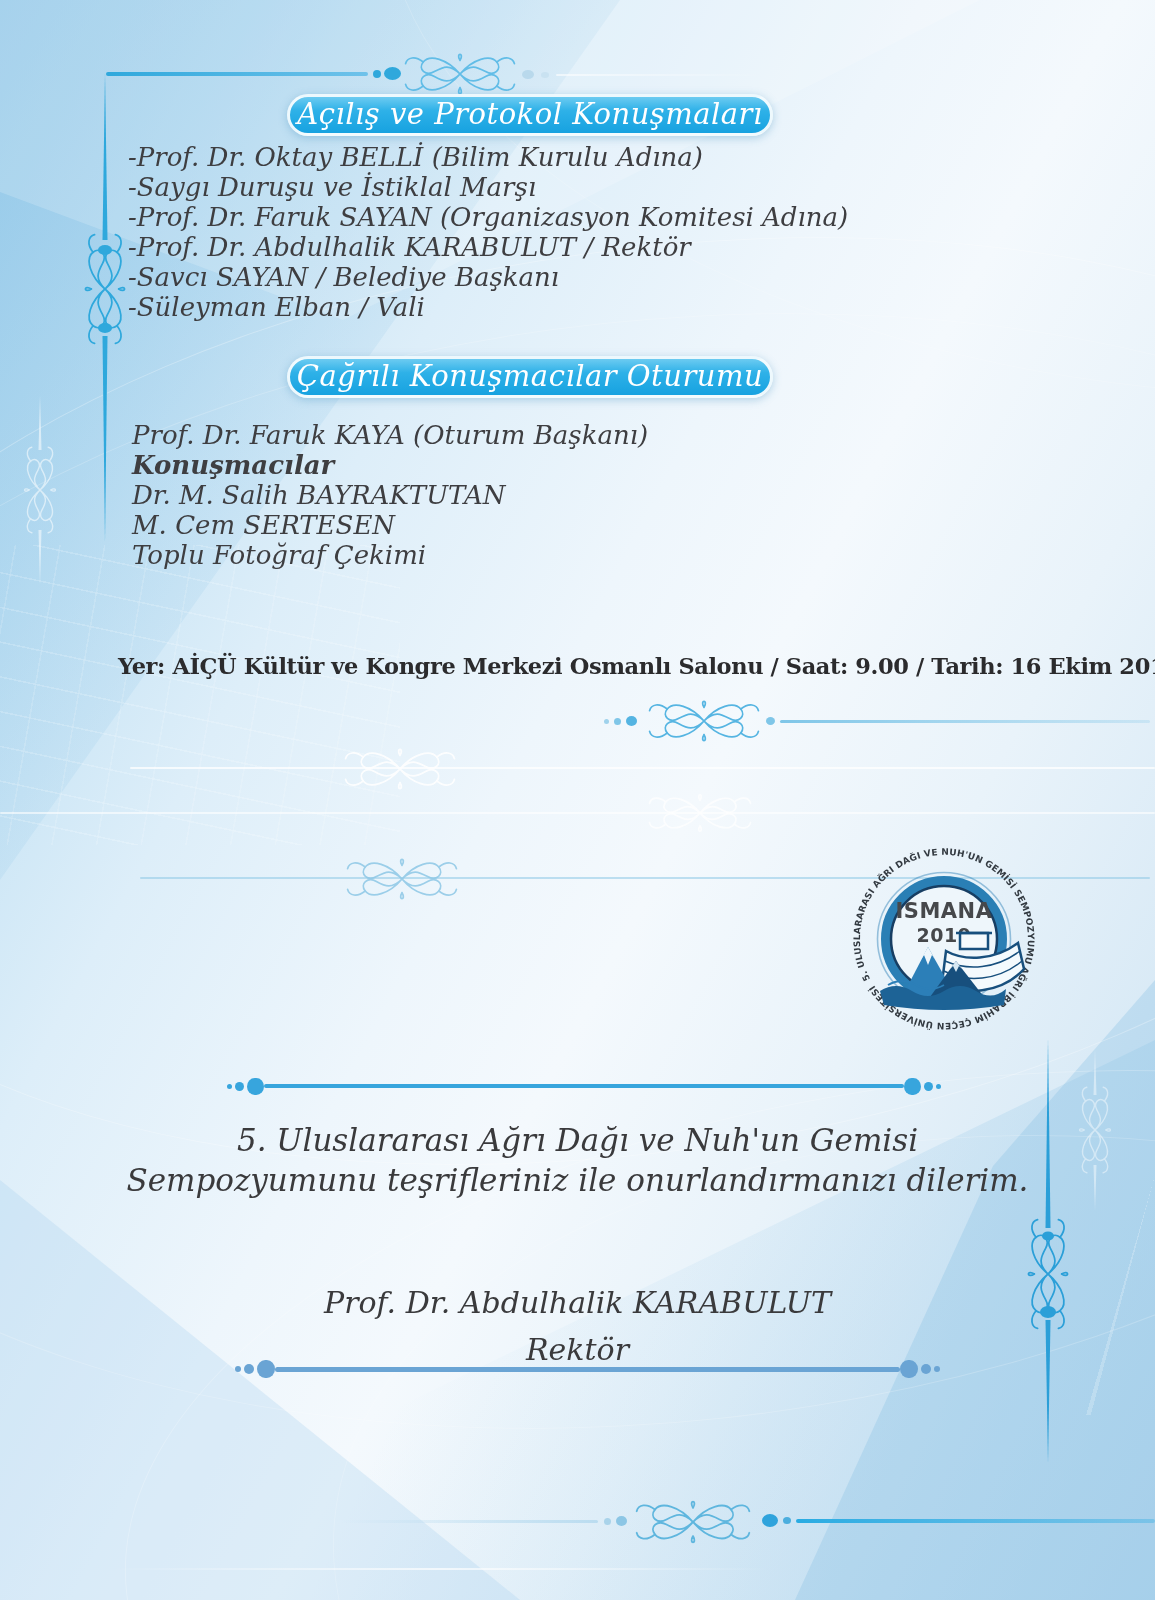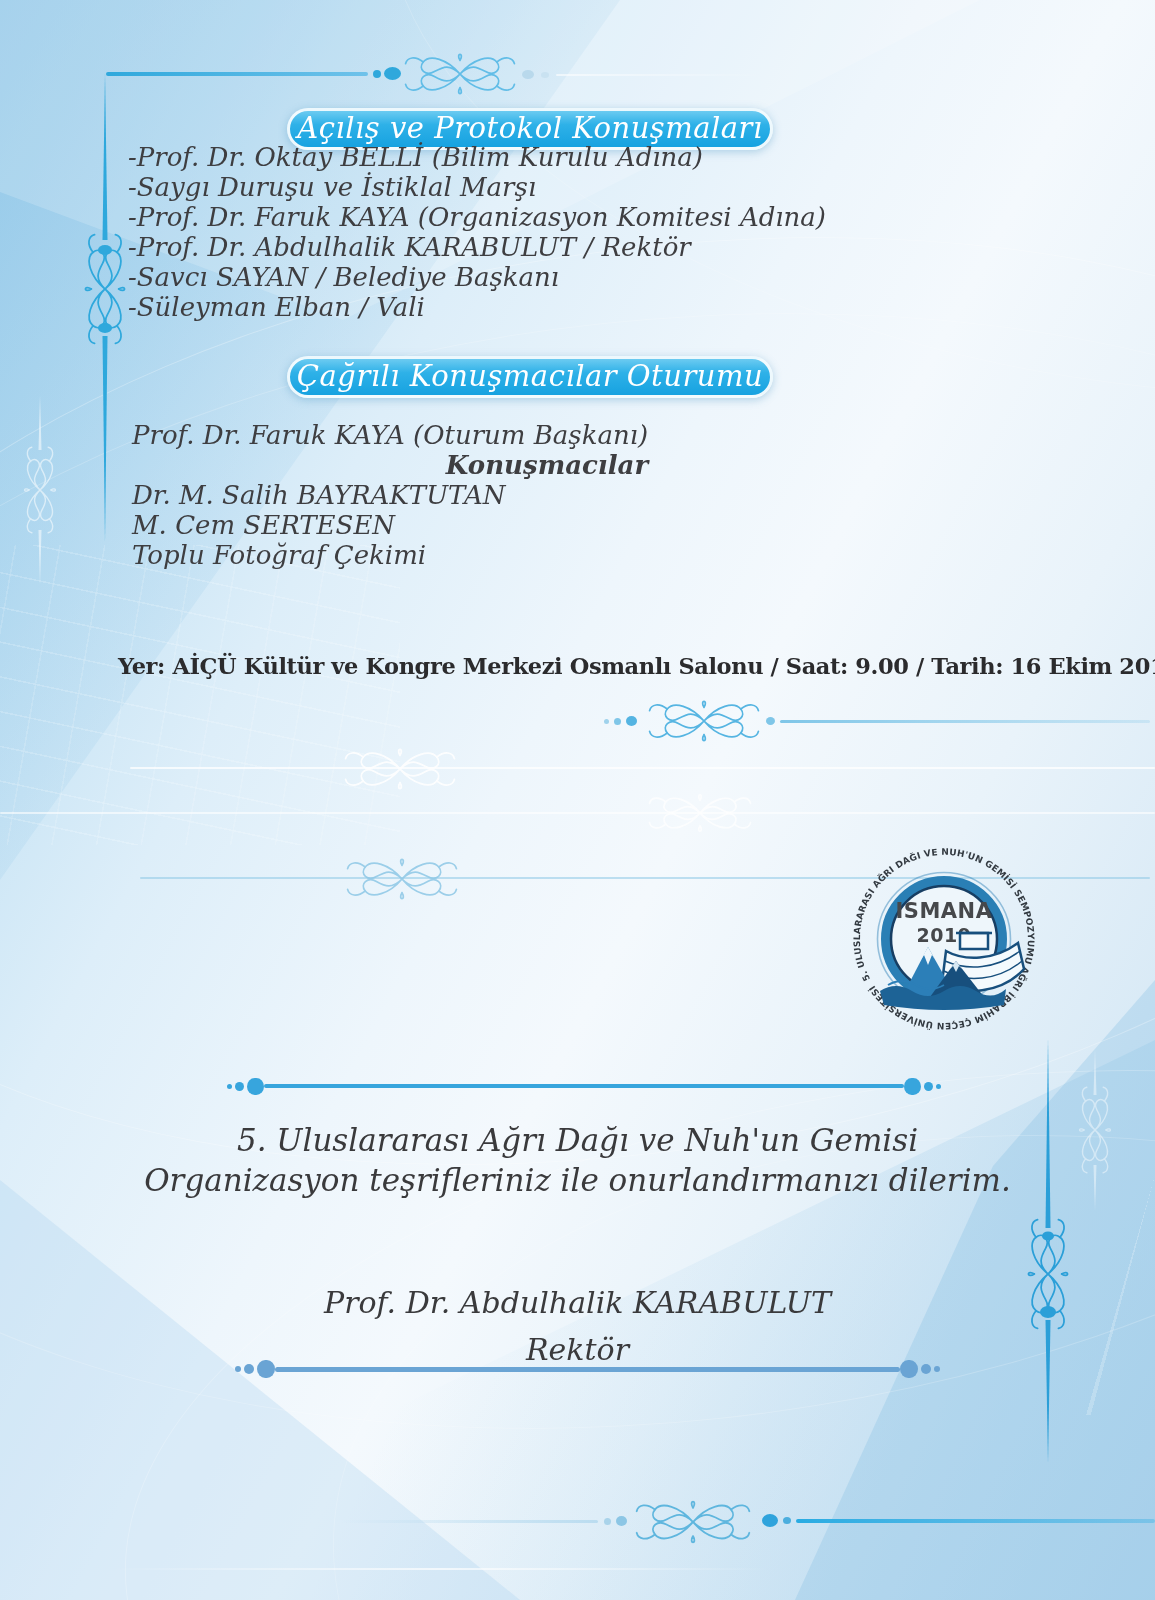--- a/index.html
+++ b/index.html
@@ -12,21 +12,21 @@
   .arc{position:absolute;border:1.6px solid rgba(255,255,255,.5);border-radius:50%;pointer-events:none;}
   .net{position:absolute;pointer-events:none;}
   
   .pill{position:absolute;left:287px;width:486px;height:42px;box-sizing:border-box;
     border:3px solid rgba(255,255,255,.92);border-radius:24px;
     background:linear-gradient(180deg,#6ccbf1 0%,#2eb1e8 38%,#17a2e0 100%);
     box-shadow:0 2px 8px rgba(60,140,190,.35);
     color:#ffffff;font:italic 29px/34px "DejaVu Serif",serif;text-align:center;letter-spacing:.5px;}
   
   .list{position:absolute;color:#3e3e41;font:italic 26px/30px "DejaVu Serif",serif;white-space:nowrap;}
-  .list .bold{font-weight:bold;text-align:right;}
+  .list .bold{font-weight:bold;}
   
   .venue{position:absolute;left:118px;top:652px;width:920px;color:#2b2b2d;
     font:bold 22.5px/28px "DejaVu Serif",serif;letter-spacing:-.4px;white-space:nowrap;}
   
   .invitation{position:absolute;left:0;top:1120px;width:1155px;text-align:center;
     color:#3a3a3c;font:italic 31px/40px "DejaVu Serif",serif;}
   .signature{position:absolute;left:0;width:1155px;text-align:center;
     color:#3a3a3c;font:italic 30px/34px "DejaVu Serif",serif;}
   
   .divider{position:absolute;display:flex;align-items:center;}
@@ -114,25 +114,25 @@
   <svg class="fl" style="left:1067px;top:1050px;color:#ffffff;opacity:.45;" width="56" height="160" viewBox="0 0 56 160">
     <g fill="currentColor">
         <polygon points="28,0 29.5,45 26.5,45"></polygon>
         <polygon points="26.5,115 29.5,115 28,160"></polygon>
       </g>
     <g transform="translate(28,80) rotate(90)">
         <use href="#flourish" x="-44" y="-22" width="88" height="44"></use>
       </g>
   </svg>
 
-  <div class="pill" style="top:108px;">Açılış ve Protokol Konuşmaları</div>
+  <div class="pill" style="top:94px;">Açılış ve Protokol Konuşmaları</div>
   <div class="list" style="left:128px;top:142px;">
     <div>-Prof. Dr. Oktay BELLİ (Bilim Kurulu Adına)</div>
     <div>-Saygı Duruşu ve İstiklal Marşı</div>
-    <div>-Prof. Dr. Faruk KAYA (Organizasyon Komitesi Adına)</div>
+    <div>-Prof. Dr. Faruk SAYAN (Organizasyon Komitesi Adına)</div>
     <div>-Prof. Dr. Abdulhalik KARABULUT / Rektör</div>
     <div>-Savcı SAYAN / Belediye Başkanı</div>
     <div>-Süleyman Elban / Vali</div>
   </div>
 
   <div class="pill" style="top:356px;">Çağrılı Konuşmacılar Oturumu</div>
   <div class="list" style="left:132px;top:420px;">
     <div>Prof. Dr. Faruk KAYA (Oturum Başkanı)</div>
     <div class="bold">Konuşmacılar</div>
     <div>Dr. M. Salih BAYRAKTUTAN</div>
@@ -198,21 +198,21 @@
     <span class="dot gap2" style="width:9px;height:9px;"></span>
     <span class="dot" style="width:17px;height:17px;border-radius:50% / 55%;"></span>
     <span class="ln"></span>
     <span class="dot" style="width:17px;height:17px;border-radius:50% / 55%;"></span>
     <span class="dot gap2" style="width:9px;height:9px;"></span>
     <span class="dot" style="width:5px;height:5px;"></span>
   </div>
 
   <div class="invitation">
     <div>5. Uluslararası Ağrı Dağı ve Nuh'un Gemisi</div>
-    <div>Organizasyon teşrifleriniz ile onurlandırmanızı dilerim.</div>
+    <div>Sempozyumunu teşrifleriniz ile onurlandırmanızı dilerim.</div>
   </div>
 
   <div class="signature" style="top:1286px;">Prof. Dr. Abdulhalik KARABULUT</div>
   <div class="signature" style="top:1333px;">Rektör</div>
 
   <div class="divider d2" style="left:235px;top:1360px;width:705px;height:18px;">
     <span class="dot" style="width:6px;height:6px;"></span>
     <span class="dot gap2" style="width:10px;height:10px;"></span>
     <span class="dot" style="width:18px;height:18px;border-radius:50% / 55%;"></span>
     <span class="ln"></span>

